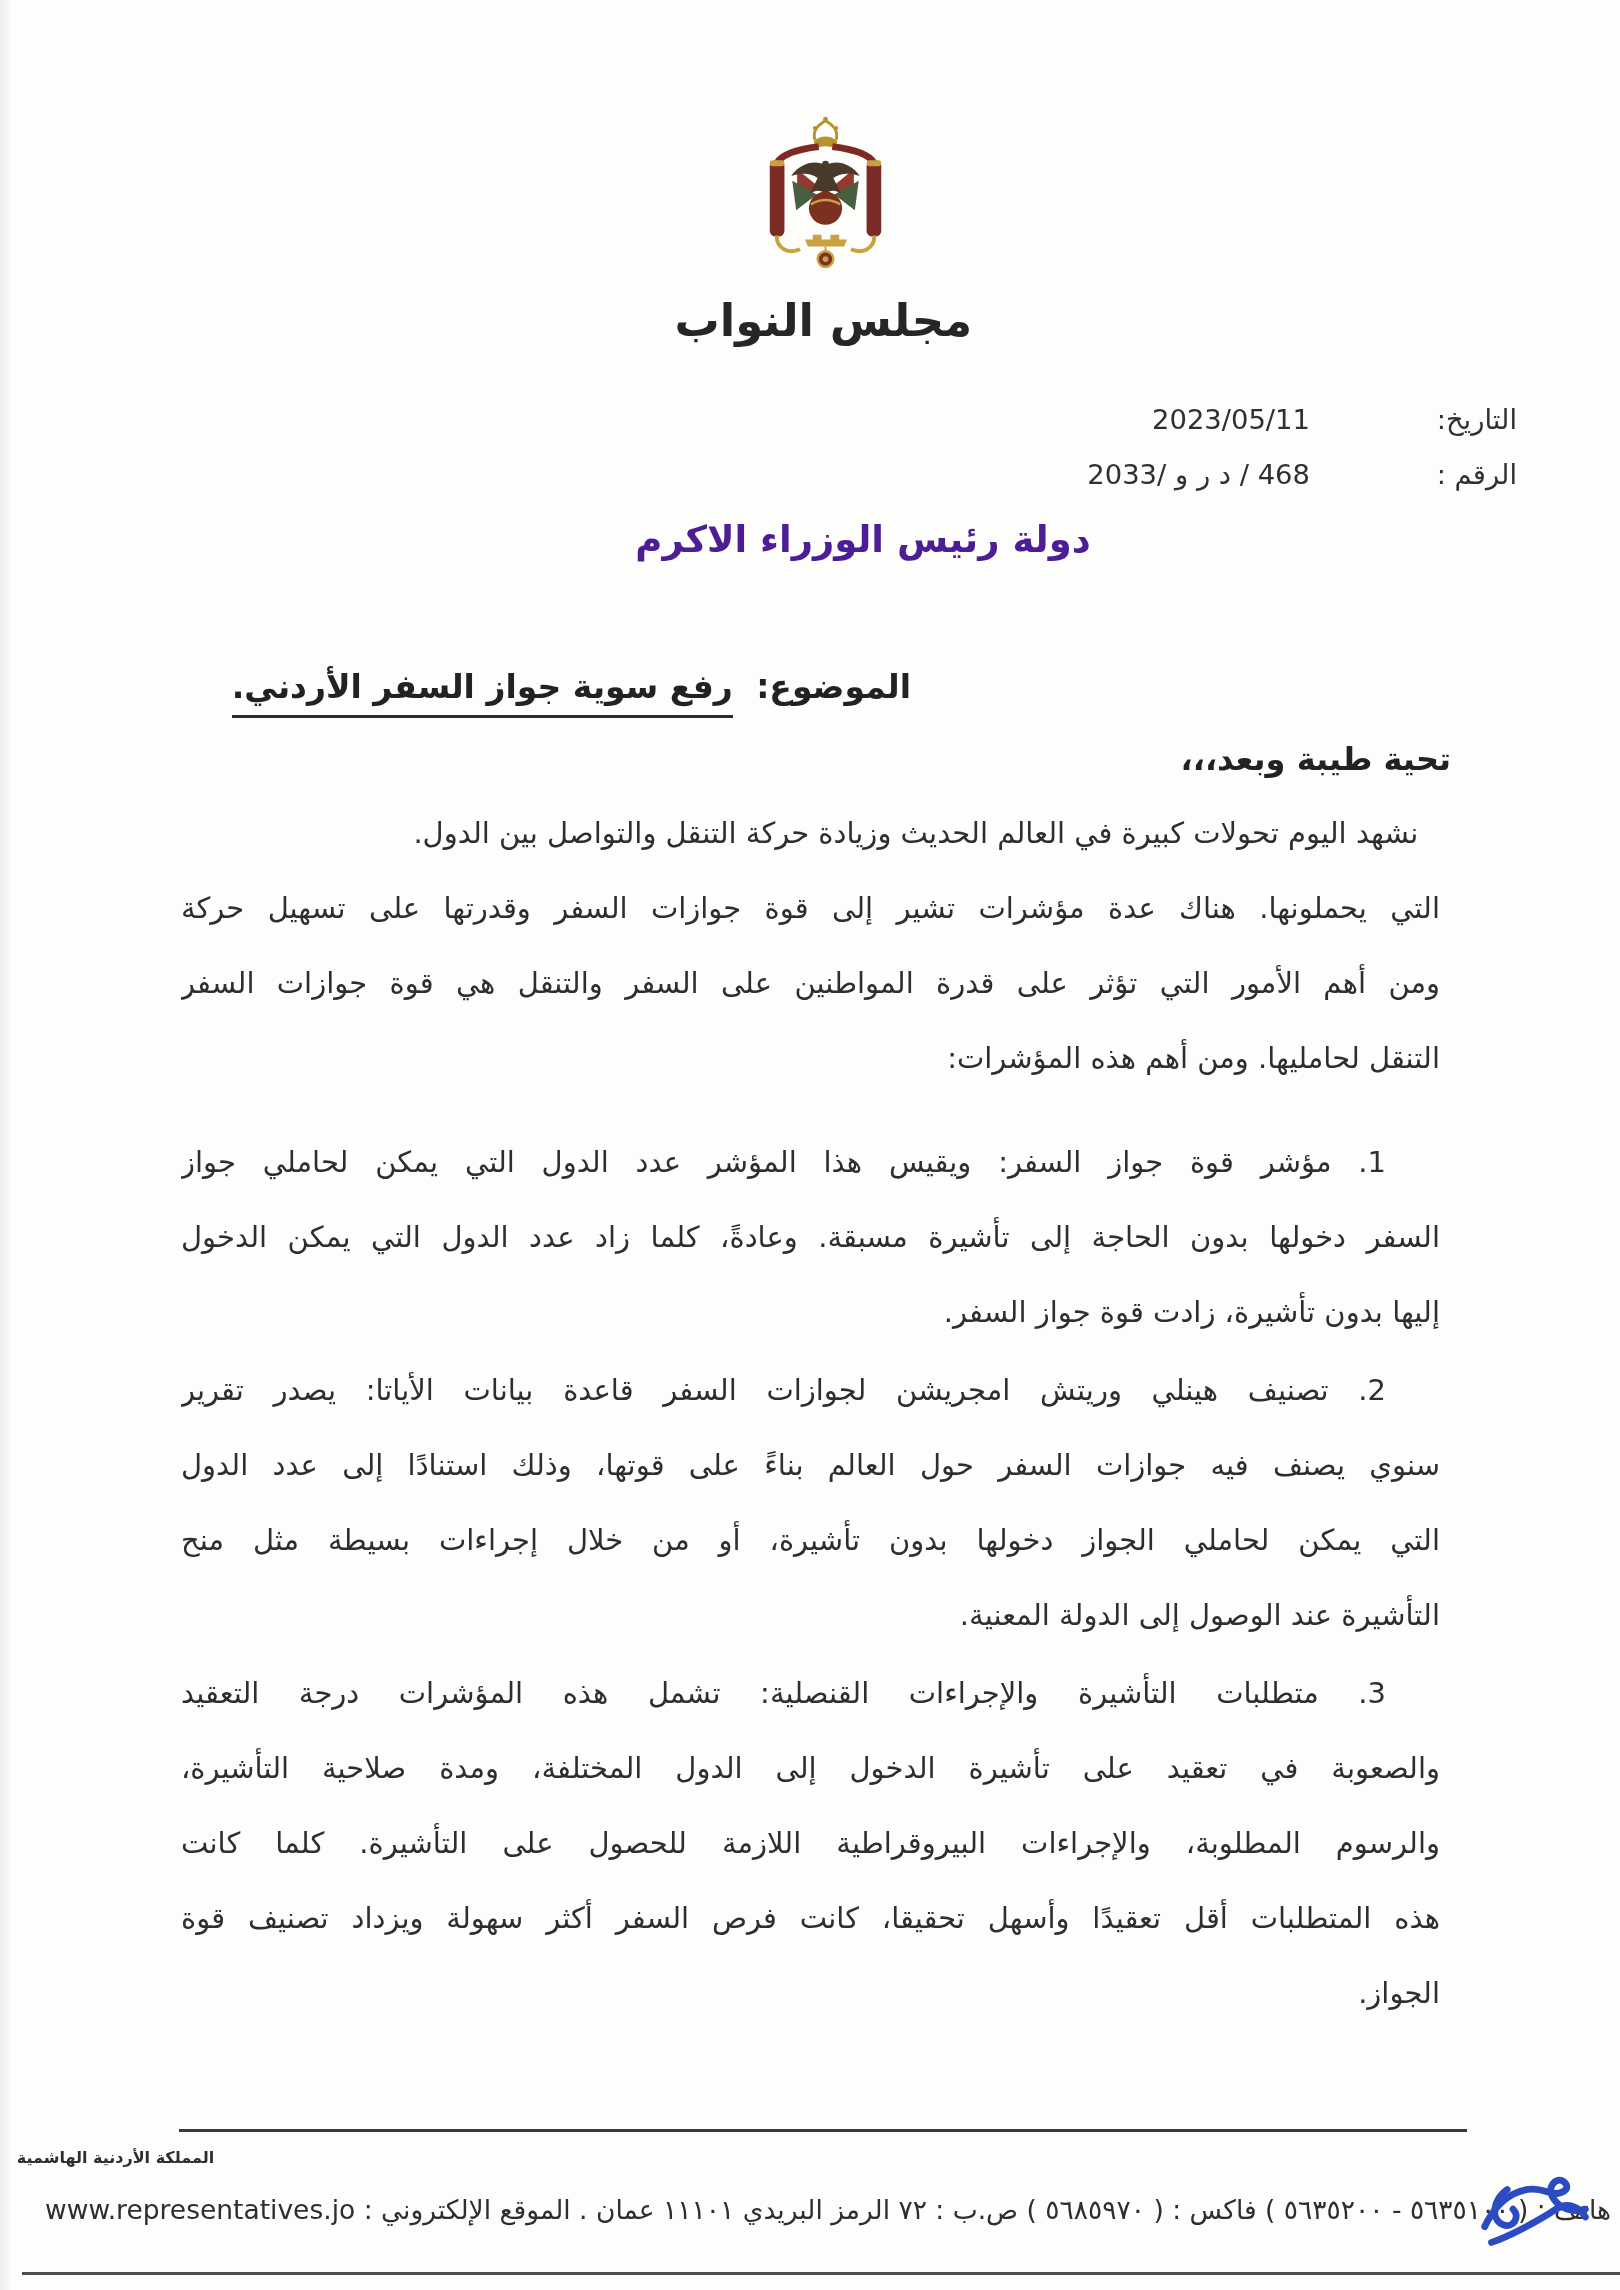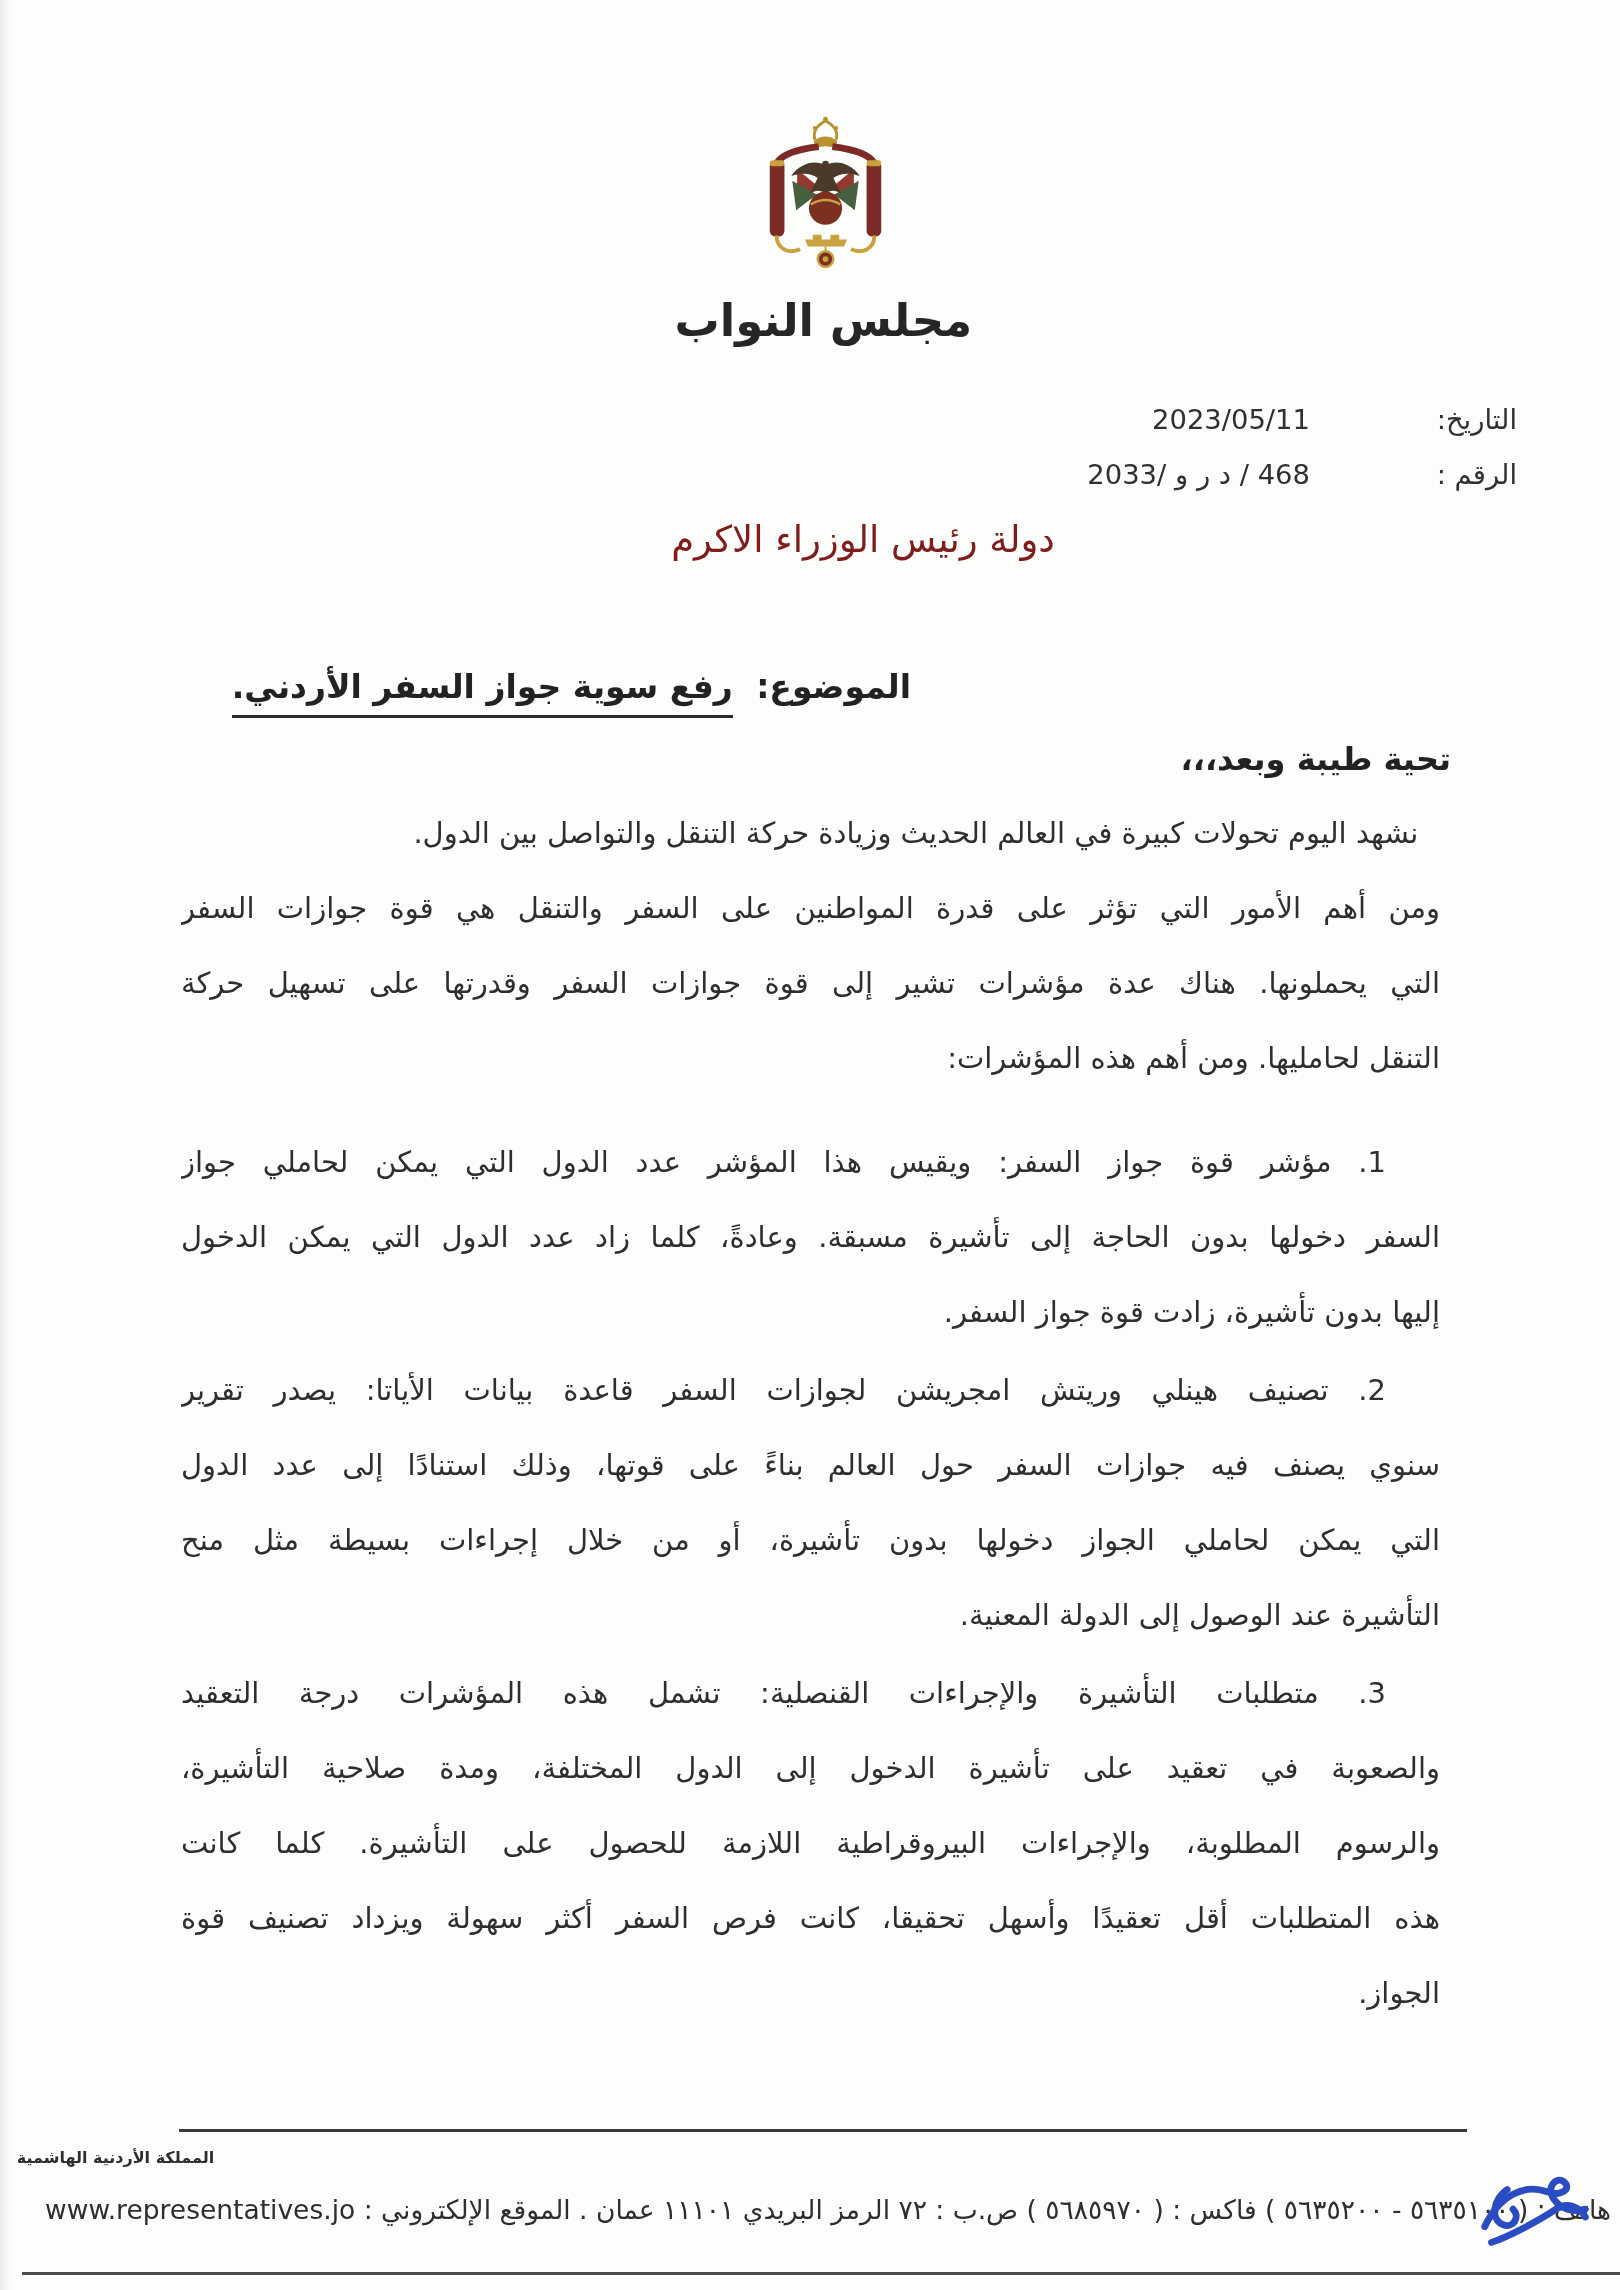--- a/index.html
+++ b/index.html
@@ -46,22 +46,22 @@
     white-space: nowrap;
   }
   .meta-row .value { margin-right: 118px; }
   .meta-date { top: 404px; }
   .meta-num  { top: 459px; }
 
   .addressee {
     left: 106px; right: 0; top: 518px;
     text-align: center;
     font-size: 37px;
-    font-weight: normal;
-    color: #7f1d1d;
+    font-weight: bold;
+    color: #4c1d95;
   }
 
   .subject {
     top: 667px;
     right: 709px;
     direction: rtl;
     font-size: 33px;
     font-weight: bold;
     color: #222222;
     white-space: nowrap;
@@ -191,22 +191,22 @@
 
   <div class="abs subject">
     <span>الموضوع:</span>
     <span class="subject-text">رفع سوية جواز السفر الأردني.</span>
   </div>
 
   <div class="abs greeting">تحية طيبة وبعد،،،</div>
 
   <div class="abs para p1">
     <div class="line indent-sm ragged">نشهد اليوم تحولات كبيرة في العالم الحديث وزيادة حركة التنقل والتواصل بين الدول.</div>
+    <div class="line">التي يحملونها. هناك عدة مؤشرات تشير إلى قوة جوازات السفر وقدرتها على تسهيل حركة</div>
     <div class="line">ومن أهم الأمور التي تؤثر على قدرة المواطنين على السفر والتنقل هي قوة جوازات السفر</div>
-    <div class="line">التي يحملونها. هناك عدة مؤشرات تشير إلى قوة جوازات السفر وقدرتها على تسهيل حركة</div>
     <div class="line ragged">التنقل لحامليها. ومن أهم هذه المؤشرات:</div>
   </div>
 
   <div class="abs para p2">
     <div class="line indent">1. مؤشر قوة جواز السفر: ويقيس هذا المؤشر عدد الدول التي يمكن لحاملي جواز</div>
     <div class="line">السفر دخولها بدون الحاجة إلى تأشيرة مسبقة. وعادةً، كلما زاد عدد الدول التي يمكن الدخول</div>
     <div class="line ragged">إليها بدون تأشيرة، زادت قوة جواز السفر.</div>
   </div>
 
   <div class="abs para p3">

